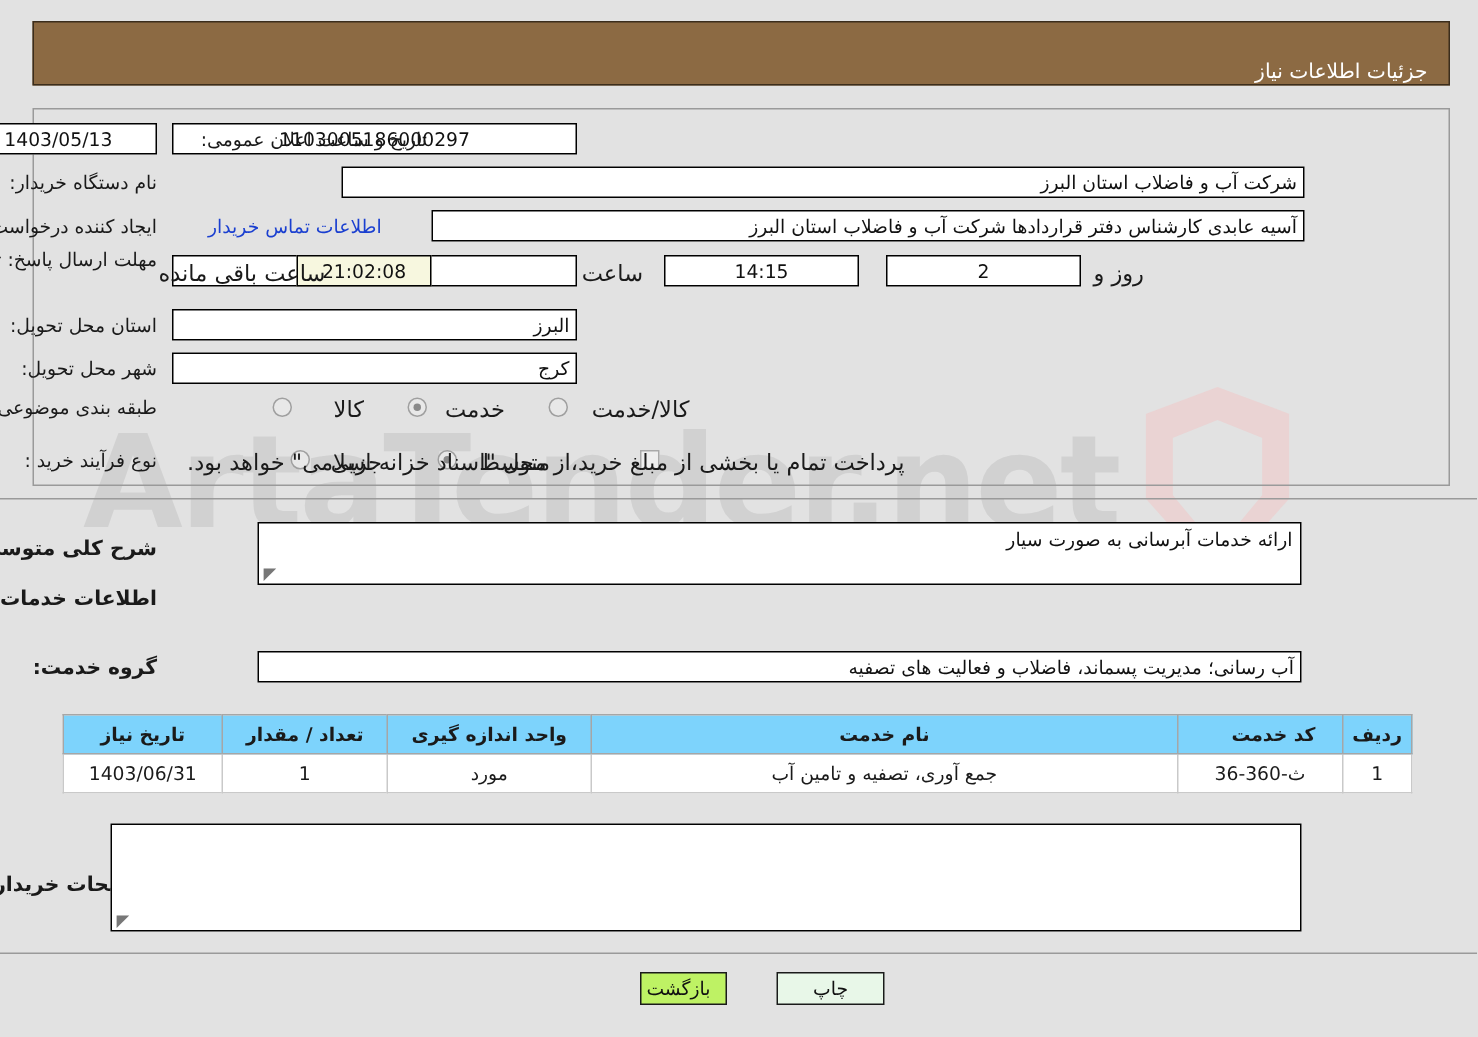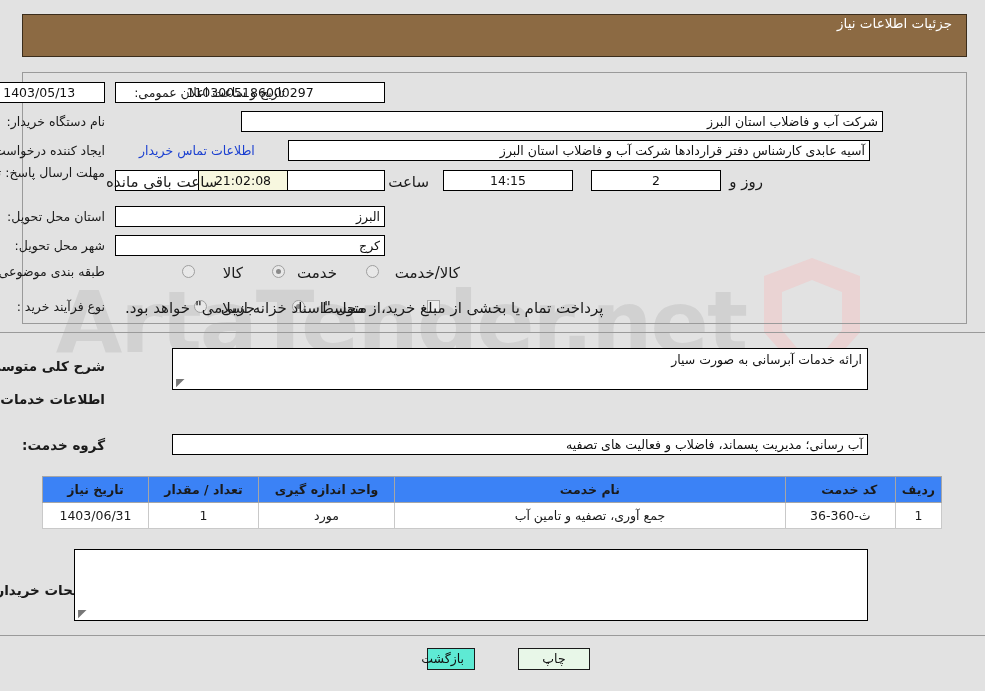--- a/index.html
+++ b/index.html
@@ -65,21 +65,21 @@
   #page { position: relative; z-index: 2; }
 
   
   .titlebar {
     position: absolute;
     left: 22px; top: 14px;
     width: 945px; height: 43px;
     background: #8c6a43;
     border: 1px solid #3b2d1c;
     color: #ffffff;
-    display: flex; align-items: flex-start; justify-content: flex-start;
+    display: flex; align-items: flex-end; justify-content: flex-start;
     padding: 0 14px;
     font-size: 13.5px;
   }
 
   
   .panel {
     position: absolute;
     border: 1px solid #9a9a9a;
     background: transparent;
   }
@@ -168,21 +168,21 @@
   
   #items-table {
     position: absolute;
     left: 42px; top: 476px;
     width: 900px;
     border-collapse: collapse;
     font-size: 12.5px;
     background: #ffffff;
   }
   #items-table th {
-    background: #3b82f6;
+    background: #7dd3fc;
     border: 1px solid #a6a6a6;
     font-weight: bold;
     color: #1a1a1a;
     height: 26px;
     padding: 2px 6px;
     text-align: center;
   }
   #items-table td {
     border: 1px solid #c9c9c9;
     height: 26px;
@@ -198,21 +198,21 @@
     border: 1px solid #1a1a1a;
     font-size: 12.5px;
     height: 22px;
     line-height: 20px;
     text-align: center;
     cursor: pointer;
     color: #111;
     padding: 0 10px;
   }
   #btn-print  { left: 518px; top: 648px; width: 72px; background: #e8f7e8; }
-  #btn-back   { left: 427px; top: 648px; width: 48px; background: #5eead4; }
+  #btn-back   { left: 427px; top: 648px; width: 58px; background: #bef264; }
 </style>
 </head>
 <body>
 
 <div id="watermark">
   <div class="wm-inner">
     <div class="wm-shield">
         <div class="wm-v"></div>
       </div>
     <div class="wm-text">ArtaTender.net</div>
@@ -227,21 +227,21 @@
 
   <div class="panel" id="panel-top"></div>
 
   <div class="lbl" style="right:880px; top:85px;">شماره نیاز:</div>
   <div class="fld center" style="right:600px; top:82px; width:270px;">1103005186000297</div>
 
   <div class="lbl" style="right:700px; top:85px;">تاریخ و ساعت اعلان عمومی:</div>
   <div class="fld center" style="right:880px; top:82px; width:180px; left:105px;">1403/05/13 - 14:13</div>
 
   <div class="lbl" style="right:880px; top:114px;">نام دستگاه خریدار:</div>
-  <div class="fld" style="left:228px; top:111px; width:642px;margin-left:13px;">شرکت آب و فاضلاب استان البرز</div>
+  <div class="fld" style="left:228px; top:111px; width:642px;">شرکت آب و فاضلاب استان البرز</div>
 
   <div class="lbl" style="right:880px; top:143px;">ایجاد کننده درخواست:</div>
   <div class="fld" style="left:288px; top:140px; width:582px;">آسیه عابدی کارشناس دفتر قراردادها شرکت آب و فاضلاب استان البرز</div>
   <div class="link" style="left:139px; top:143px;">اطلاعات تماس خریدار</div>
 
   <div class="lbl" style="right:880px; top:136px; width:0;"></div>
   <div class="lbl" style="right:880px; top:165px; line-height:16px; text-align:right;">
     <span>مهلت ارسال پاسخ: تا تاریخ:</span>
   </div>
   <div class="fld center" style="right:600px; top:170px; width:270px;">1403/05/16</div>

